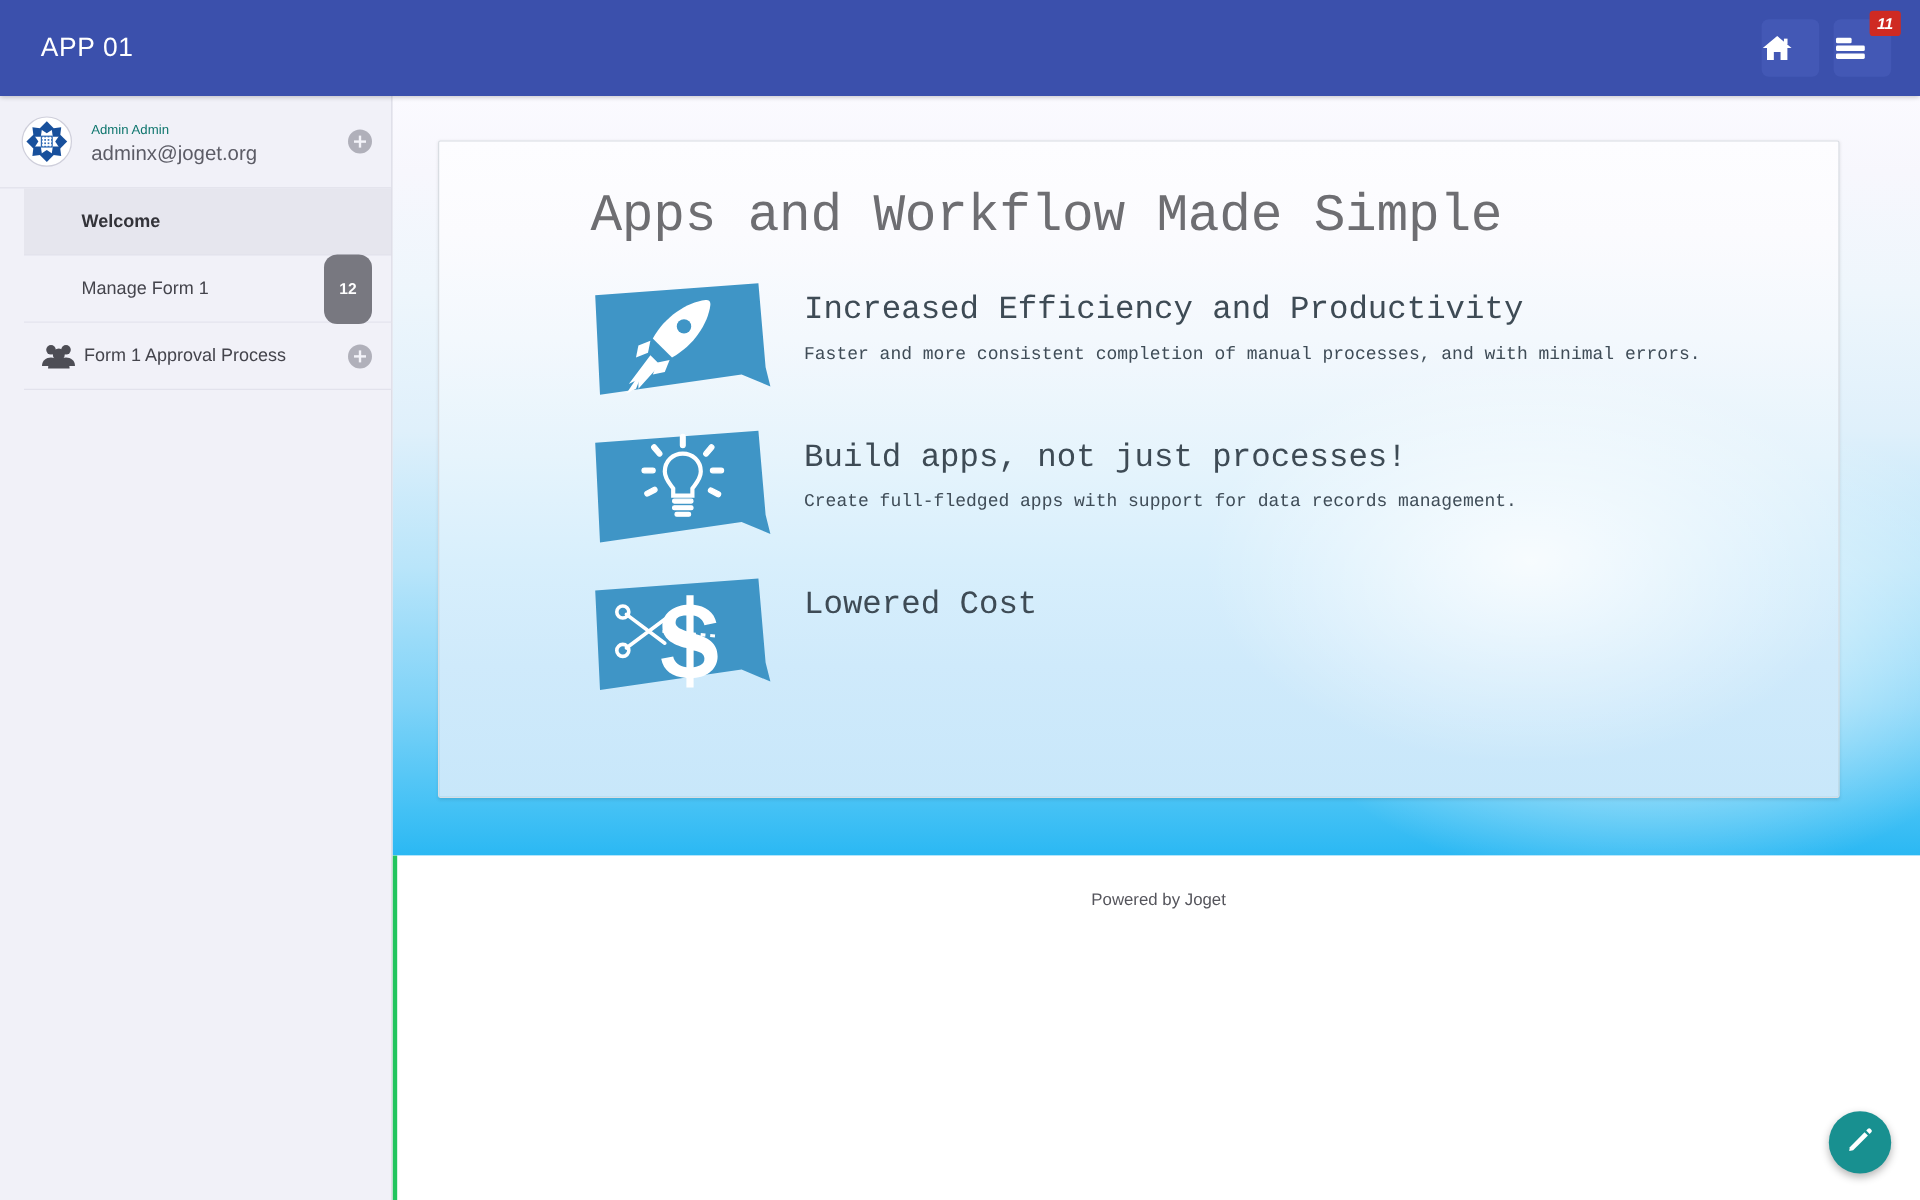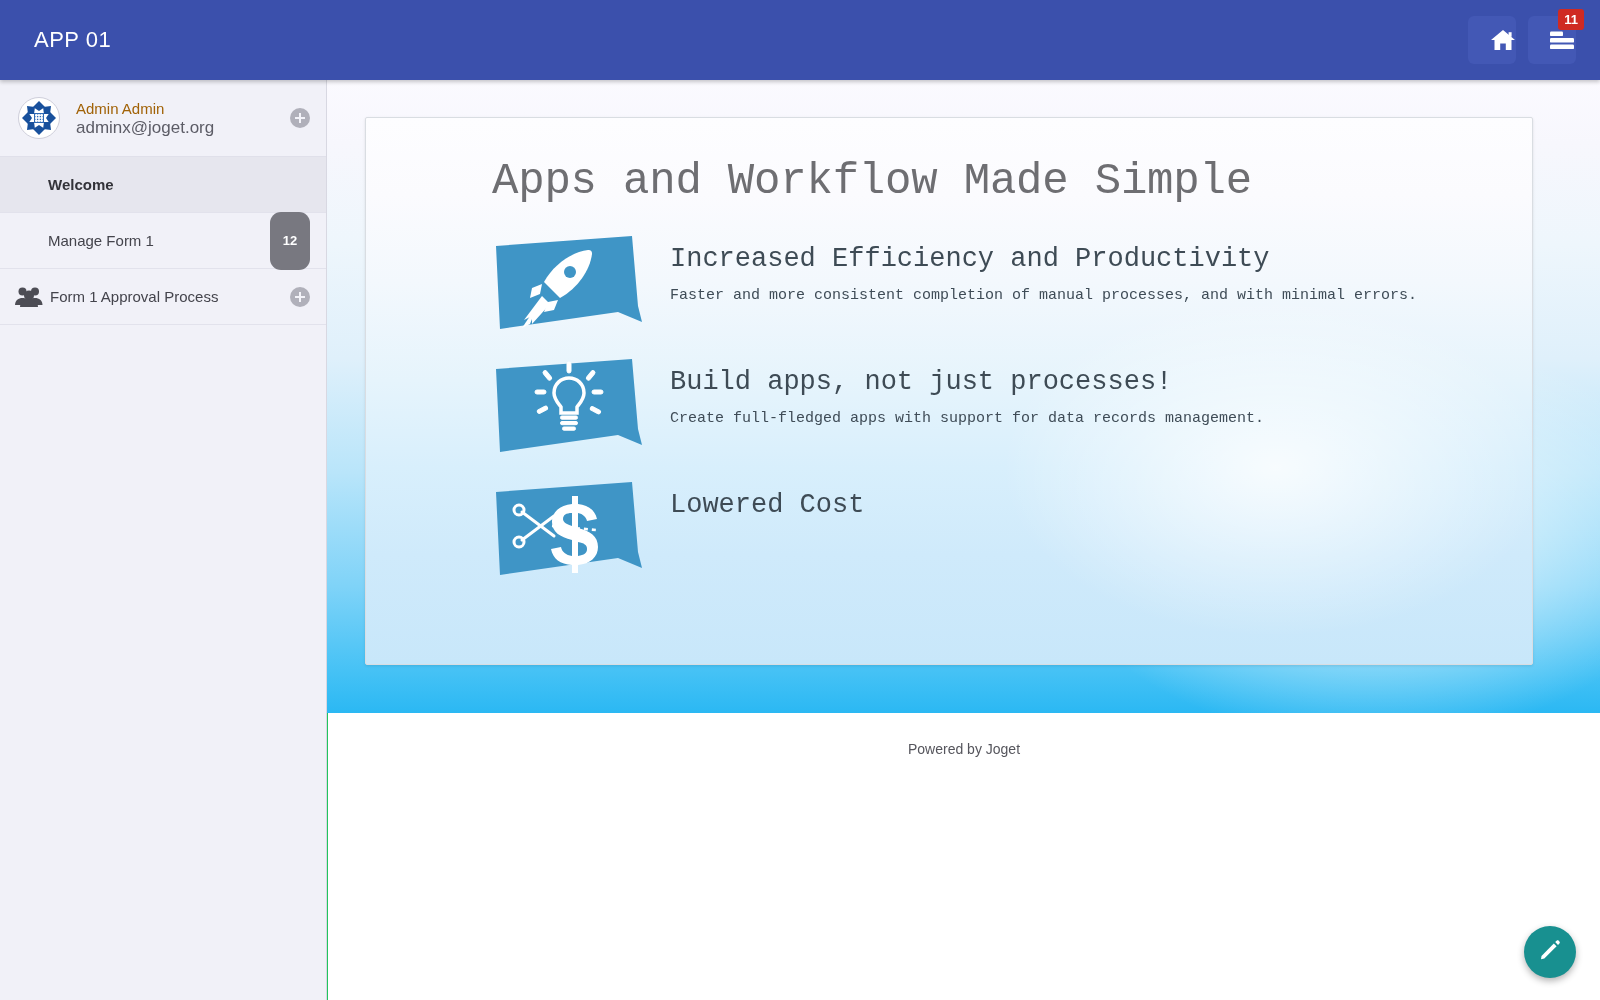--- a/index.html
+++ b/index.html
@@ -27,23 +27,24 @@
     font-weight: 400;
   }
   #header-actions {
     margin-left: auto; margin-right: 24px;
     display: flex; align-items: center; gap: 12px;
   }
   .hdr-btn {
     width: 48px; height: 48px;
     border-radius: 6px;
     background: #4358b5;
-    display: flex; align-items: center; justify-content: flex-end;
+    display: flex; align-items: center; justify-content: flex-start;
     position: relative;
     cursor: pointer;
+    font-style: italic;
   }
   .hdr-btn svg { display: block; }
   .hdr-badge {
     position: absolute; top: -7px; right: -8px;
     background: #cf2a22; color: #fff;
     font-size: 13px; font-weight: 700;
     min-width: 26px; height: 21px;
     border-radius: 3px;
     display: flex; align-items: center; justify-content: center;
     padding: 0 4px;
@@ -68,21 +69,21 @@
   }
   #avatar {
     width: 42px; height: 42px; border-radius: 50%;
     background: #ffffff;
     border: 1px solid #cfcfdb;
     flex: 0 0 42px;
     display: flex; align-items: center; justify-content: center;
     overflow: hidden;
   }
   #user-text { margin-left: 16px; flex: 1; }
-  #user-name { font-size: 15px; color: #a16207; line-height: 20px; }
+  #user-name { font-size: 11px; color: #0f766e; line-height: 20px; }
   #user-email { font-size: 17px; color: #5c5c66; line-height: 18px; }
   .plus-btn {
     width: 20px; height: 20px; border-radius: 50%;
     background: #b0b0ba;
     display: flex; align-items: center; justify-content: center;
     flex: 0 0 20px;
     cursor: pointer;
   }
   .plus-btn::before, .plus-btn::after {
     content: ""; position: absolute;
@@ -100,20 +101,21 @@
 
   .nav-item {
     height: 56px;
     display: flex; align-items: center;
     padding: 0 16px 0 48px;
     font-size: 15px;
     color: #44444c;
     border-bottom: 1px solid #e2e2ec;
     cursor: pointer;
     background: #f1f1f8;
+    margin-left: 20px;
   }
   .nav-item.active {
     background: #e6e6ee;
     font-weight: 700;
     color: #333339;
   }
   .nav-item .nav-label { flex: 1; }
   .nav-badge {
     background: #787880; color: #ffffff;
     font-size: 13px; font-weight: 700;
@@ -203,21 +205,21 @@
     color: #3f4c57;
     line-height: 20px;
   }
 
   
   #footer {
     position: absolute;
     top: 713px; left: 327px;
     width: 1273px; height: 287px;
     background: #ffffff;
-    border-left: 1px solid #22c55e;
+    border-left: 4px solid #22c55e;
   }
   #footer-text {
     text-align: center;
     font-size: 14px;
     color: #55555c;
     padding-top: 28px;
   }
 
   
   #fab {

